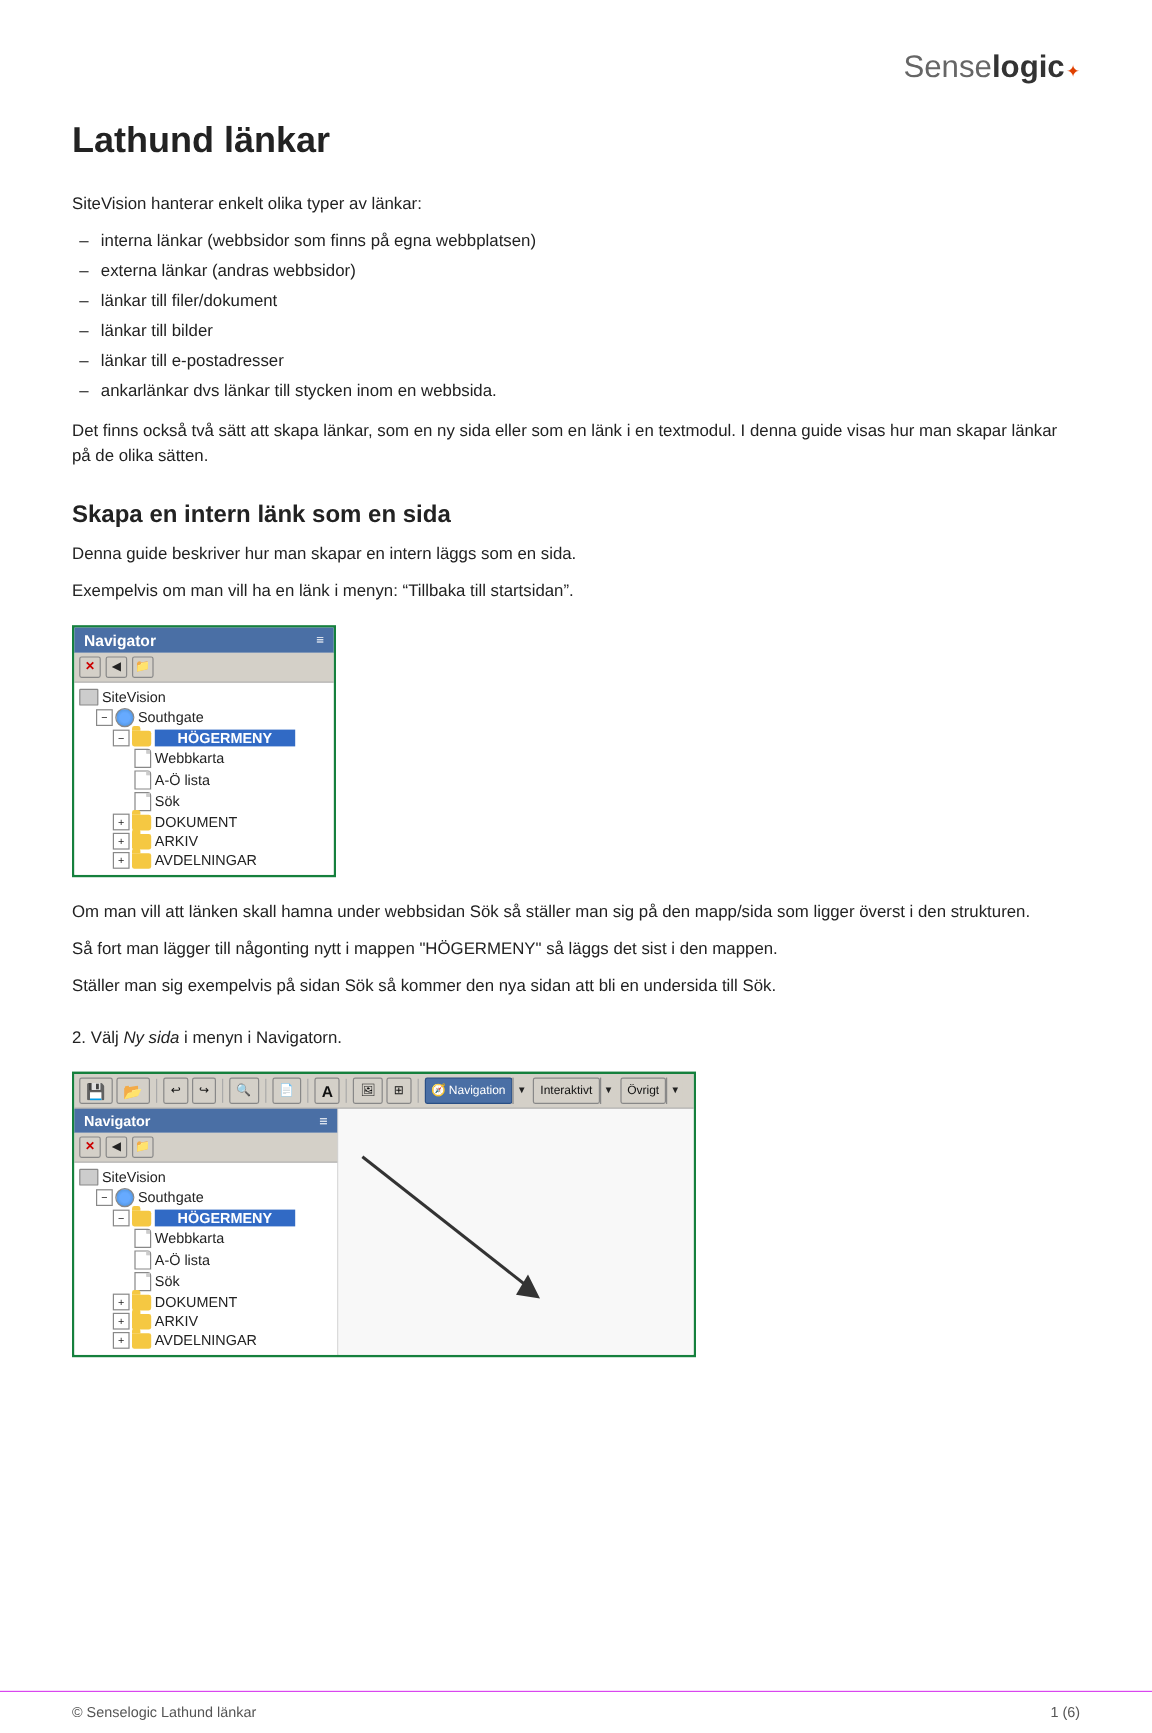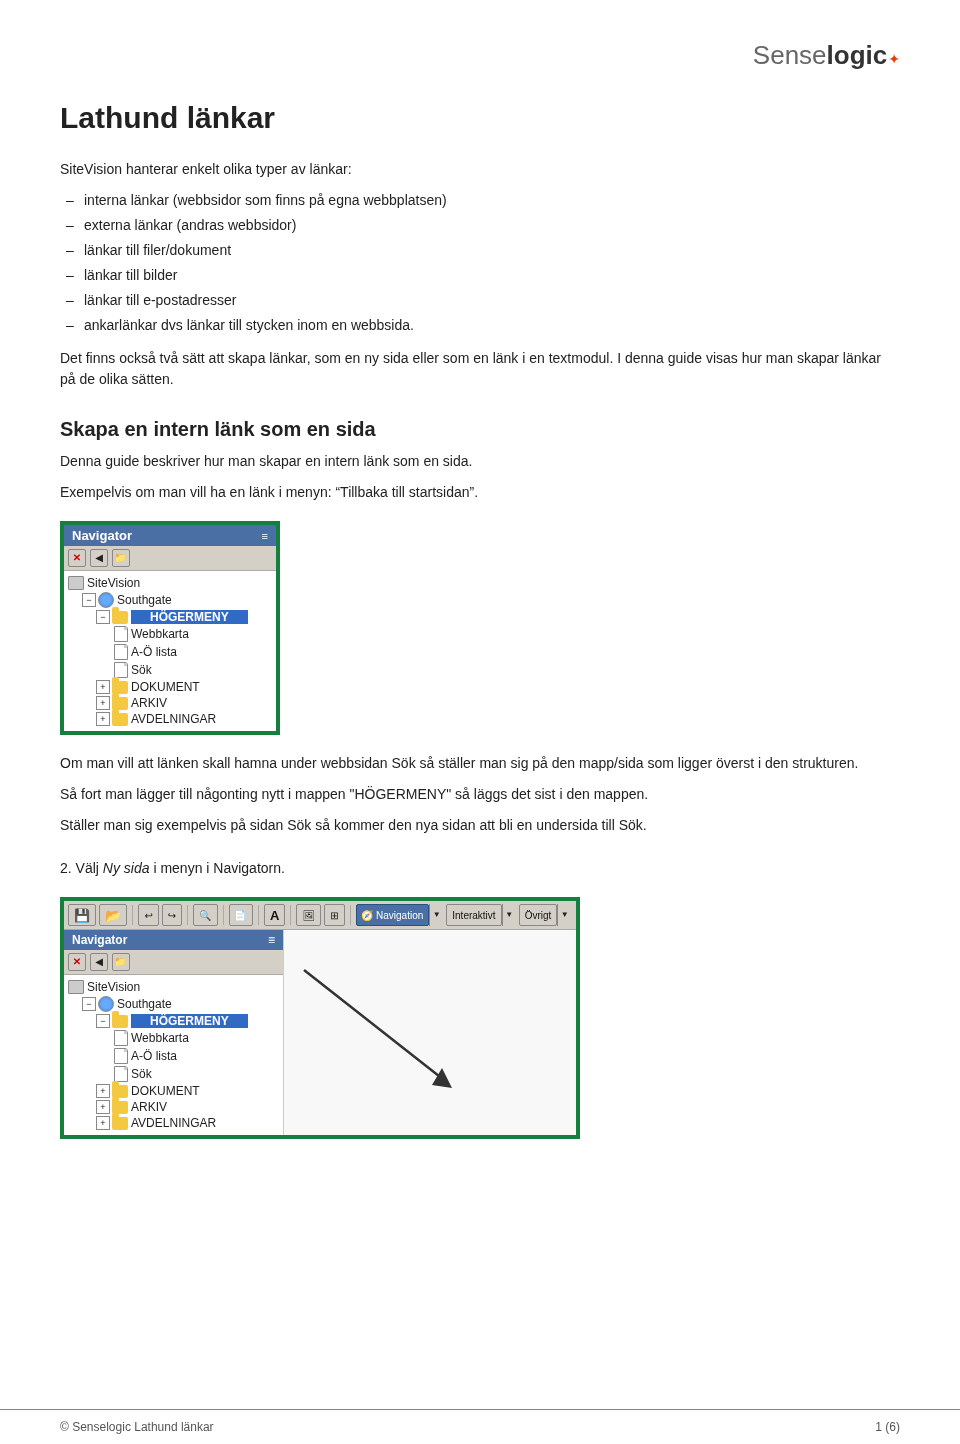--- a/index.html
+++ b/index.html
@@ -52,21 +52,21 @@
       line-height: 1.5;
     }
     .bullet-list li::before {
       content: '–';
       position: absolute;
       left: 6px;
     }
 
     
     .navigator-panel {
-      border: 4px solid #15803d;
+      border: 2px solid #15803d;
       background: #f0f0f0;
       width: 220px;
       margin: 18px 0 18px 0;
       font-size: 12px;
       user-select: none;
     }
     .navigator-title-bar {
       background: #4a6fa5;
       color: #fff;
       font-weight: bold;
@@ -275,21 +275,21 @@
     <li>länkar till filer/dokument</li>
     <li>länkar till bilder</li>
     <li>länkar till e-postadresser</li>
     <li>ankarlänkar dvs länkar till stycken inom en webbsida.</li>
   </ul>
 
   <p><span>Det finns också två sätt att skapa länkar, som en ny sida eller som en länk i en textmodul.</span> <span>I denna guide visas hur man skapar länkar på de olika sätten.</span></p>
 
   <h2>Skapa en intern länk som en sida</h2>
 
-  <p>Denna guide beskriver hur man skapar en intern länk som en sida.</p>
+  <p>Denna guide beskriver hur man skapar en intern läggs som en sida.</p>
   <p>Exempelvis om man vill ha en länk i menyn: “Tillbaka till startsidan”.</p>
 
 
   <div class="navigator-panel">
     <div class="navigator-title-bar">
       <span>Navigator</span>
       <span style="font-size:11px;">≡</span>
     </div>
     <div class="nav-toolbar">
       <span class="nav-btn red">✕</span>

